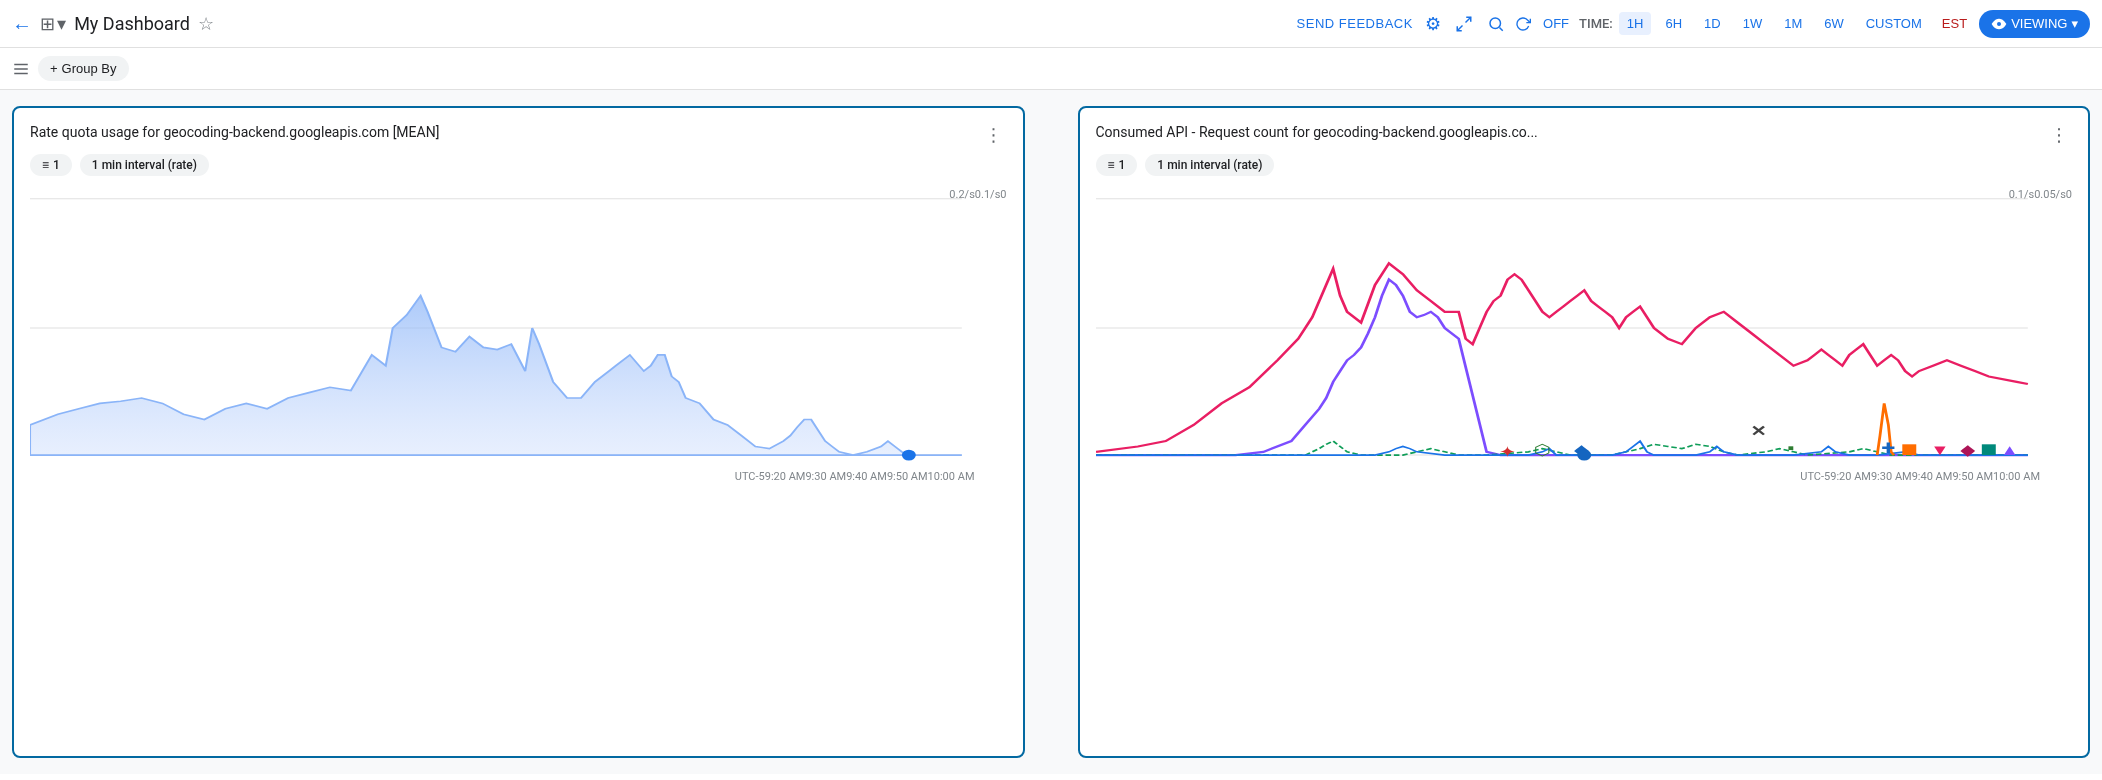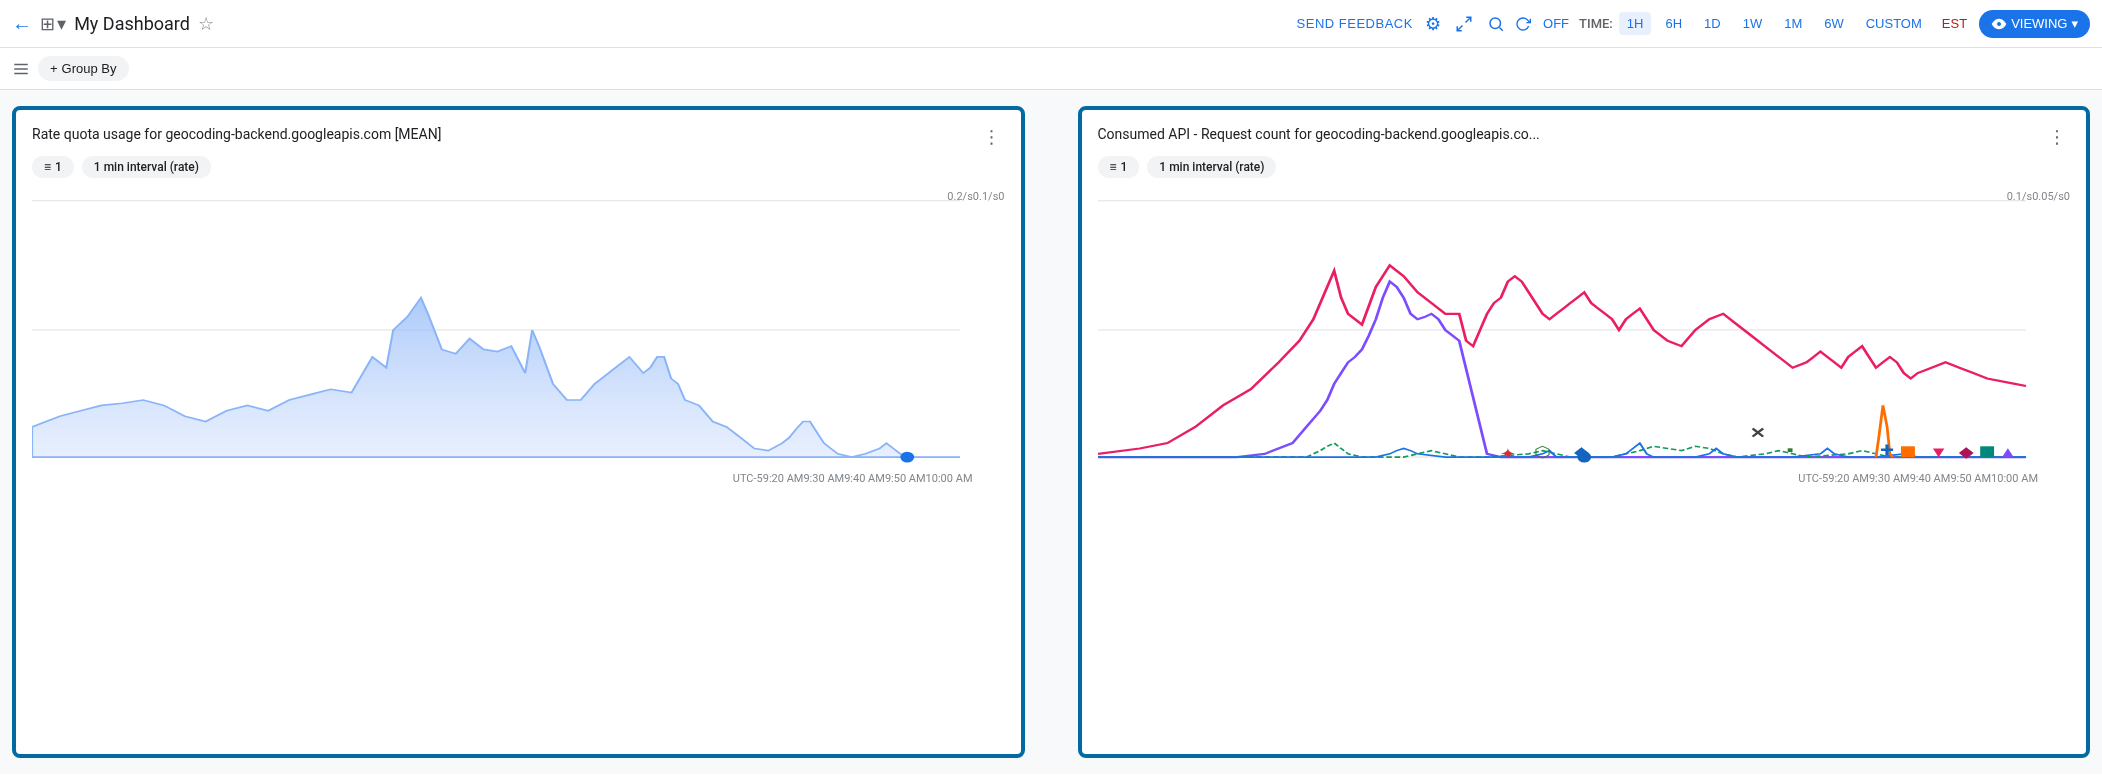--- a/index.html
+++ b/index.html
@@ -63,21 +63,21 @@
       flex-direction: row;
       gap: 0;
       padding: 16px 12px;
       background: #f8f9fa;
       min-height: calc(100vh - 96px);
     }
 
     
     .chart-card {
       background: #fff;
-      border: 4px solid #0369a1;
+      border: 2px solid #0369a1;
       border-radius: 8px;
       padding: 16px;
       flex: 1;
       margin: 0 8px;
       min-width: 0;
     }
     .chart-card:first-child { margin-left: 0; }
     .chart-card:last-child { margin-right: 0; margin-left: 45px; }
 
     .card-header {

